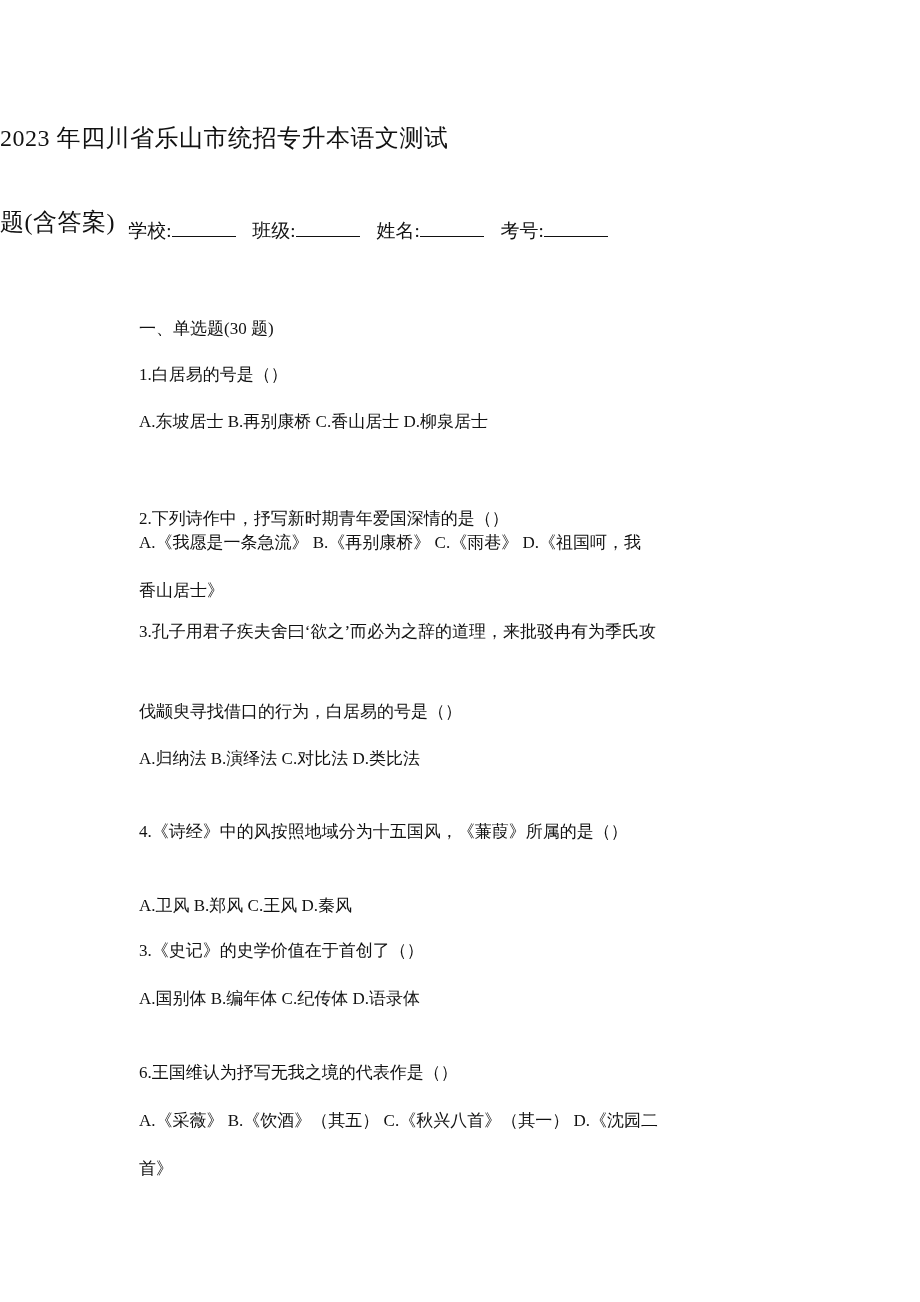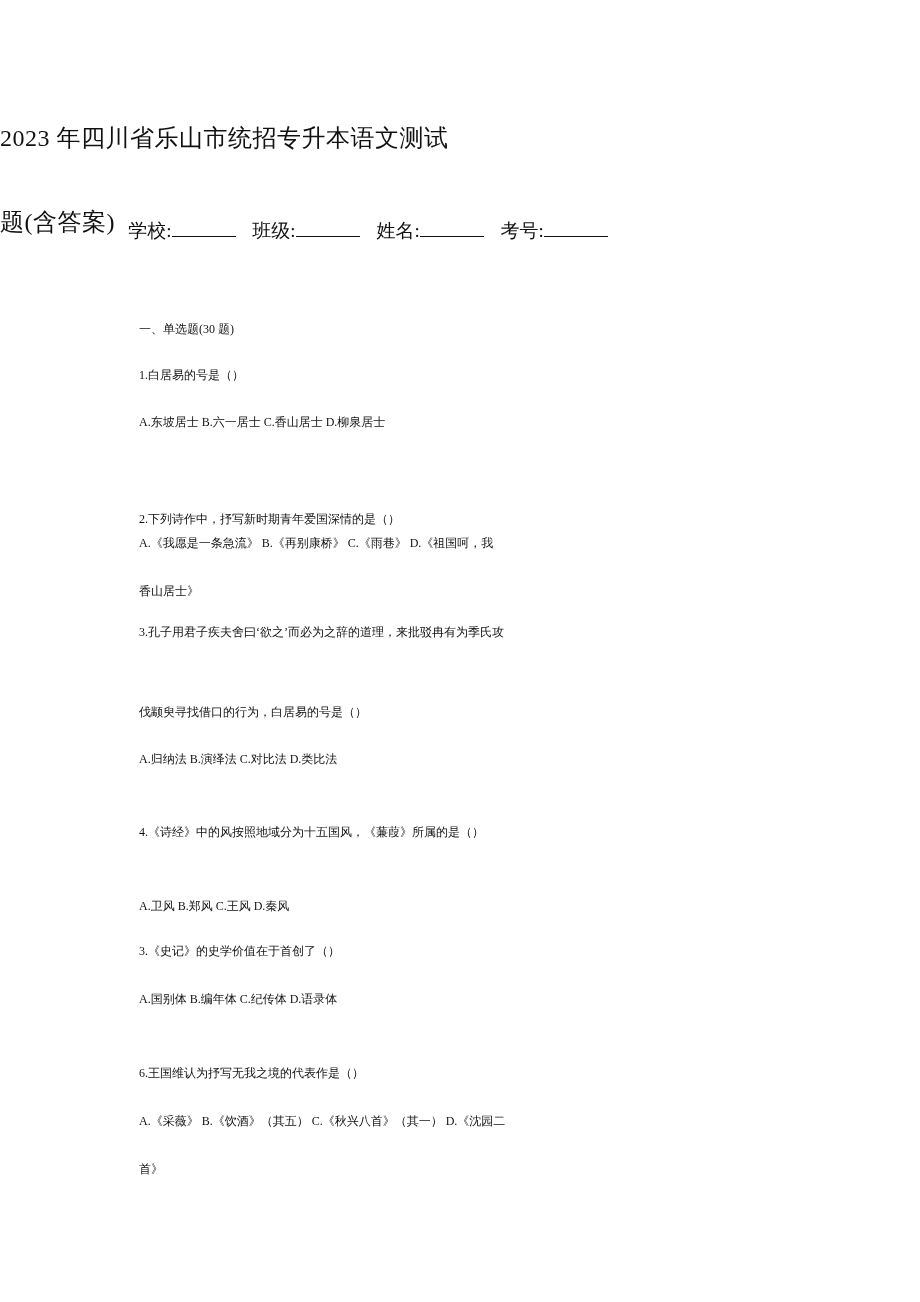--- a/index.html
+++ b/index.html
@@ -6,40 +6,40 @@
   body { width: 920px; height: 1302px; position: relative; overflow: hidden;
          font-family: "Liberation Serif", "DejaVu Serif", serif; color: #111; }
   .title { position: absolute; left: 0; width: 920px; text-align: left;
            font-size: 24px; line-height: 44px; letter-spacing: 0.5px; }
   .title.l1 { top: 116px; }
   .title.l2 { top: 164px; margin-top: 36px; }
   .fields { position: absolute; top: 218px; left: 0; width: 736px; text-align: center;
             font-size: 19px; line-height: 26px; }
   .fields span.field { margin: 0 6px; }
   .fields .blank { display: inline-block; width: 64px; border-bottom: 1px solid #111; height: 18px; vertical-align: baseline; }
-  .line { position: absolute; left: 139px; font-size: 12px; line-height: 26px; white-space: nowrap; }
+  .line { position: absolute; left: 139px; font-size: 17px; line-height: 26px; white-space: nowrap; }
 </style>
 </head>
 <body>
 
 <div>
   <div class="title l1">2023 年四川省乐山市统招专升本语文测试</div>
   <div class="title l2">题(含答案)</div>
 
   <div class="fields">
     <span class="field"><span>学校:</span><span class="blank"></span></span>
     <span class="field"><span>班级:</span><span class="blank"></span></span>
     <span class="field"><span>姓名:</span><span class="blank"></span></span>
     <span class="field"><span>考号:</span><span class="blank"></span></span>
   </div>
 
   <div class="line" style="top:316px">一、单选题(30 题)</div>
 
   <div class="line" style="top:362px">1.白居易的号是（）</div>
-  <div class="line" style="top:409px">A.东坡居士 B.六一居士 C.香山居士 D.柳泉居士</div>
+  <div class="line" style="top:409px">A.东坡居士 B.再别康桥 C.香山居士 D.柳泉居士</div>
 
   <div class="line" style="top:506px">2.下列诗作中，抒写新时期青年爱国深情的是（）</div>
   <div class="line" style="top:530px">A.《我愿是一条急流》 B.《再别康桥》 C.《雨巷》 D.《祖国呵，我</div>
   <div class="line" style="top:578px">香山居士》</div>
 
   <div class="line" style="top:619px">3.孔子用君子疾夫舍曰‘欲之’而必为之辞的道理，来批驳冉有为季氏攻</div>
   <div class="line" style="top:699px">伐颛臾寻找借口的行为，白居易的号是（）</div>
   <div class="line" style="top:746px">A.归纳法 B.演绎法 C.对比法 D.类比法</div>
 
   <div class="line" style="top:819px">4.《诗经》中的风按照地域分为十五国风，《蒹葭》所属的是（）</div>

